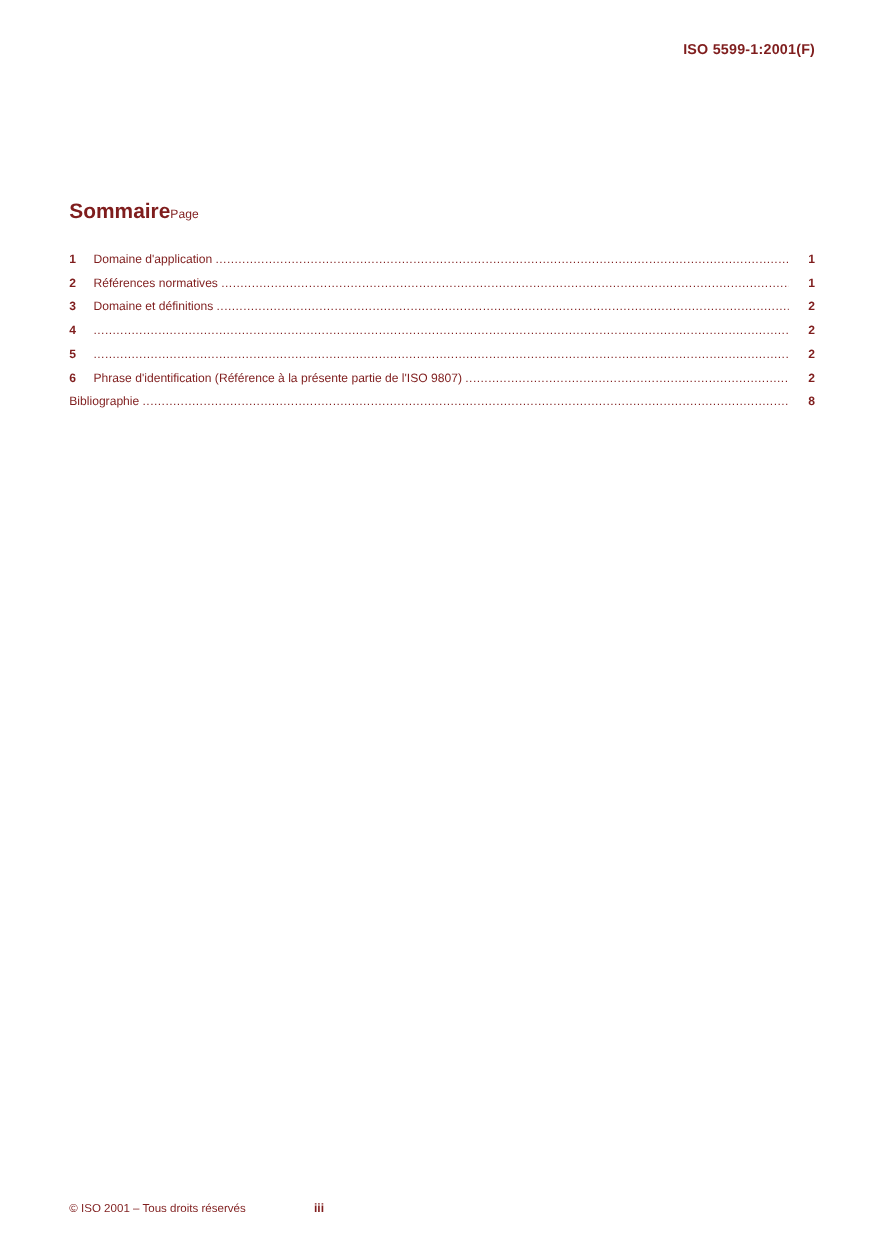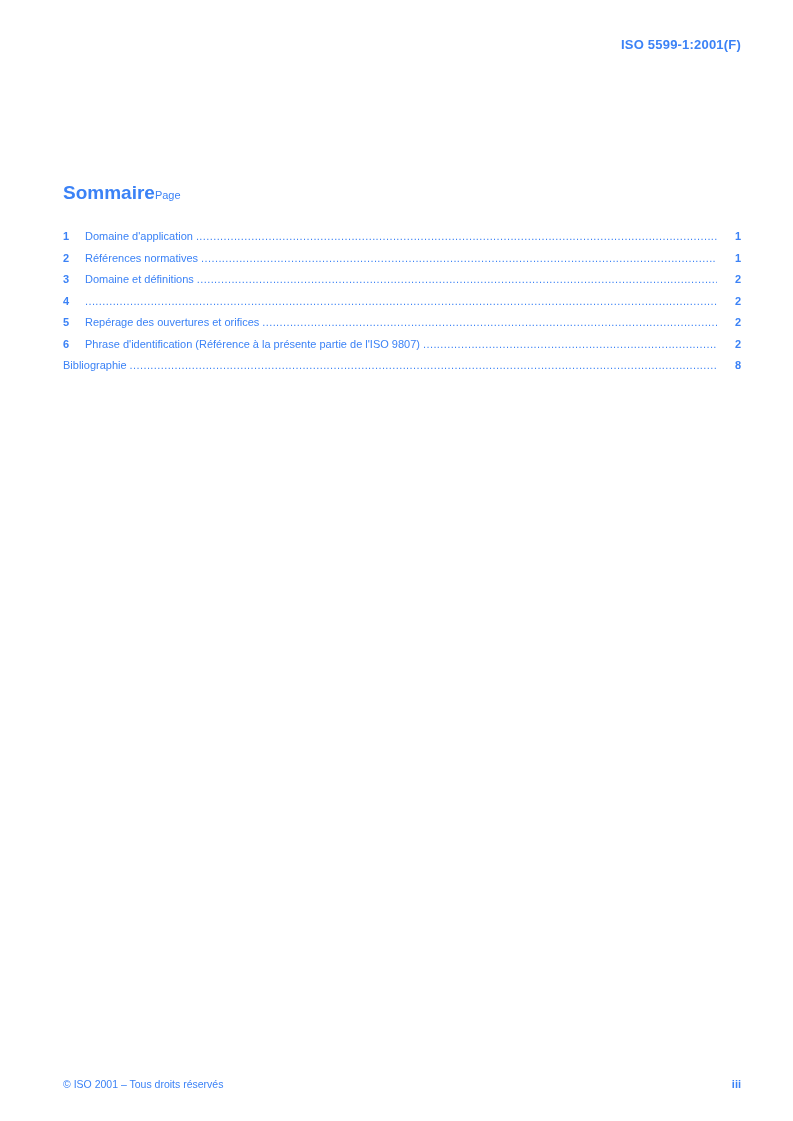--- a/index.html
+++ b/index.html
@@ -6,21 +6,21 @@
     margin: 0;
     padding: 0;
     background: #ffffff;
   }
   .page {
     position: relative;
     width: 793px;
     height: 1121px;
     background: #ffffff;
     font-family: "Liberation Sans", "DejaVu Sans", sans-serif;
-    color: #3b82f6;
+    color: #7f1d1d;
     overflow: hidden;
   }
   .doc-header {
     position: absolute;
     top: 37px;
     right: 52px;
     font-size: 13px;
     font-weight: bold;
     letter-spacing: 0.2px;
   }
@@ -79,23 +79,23 @@
     flex: 0 0 auto;
     font-weight: bold;
     min-width: 16px;
     margin-left: 8px;
     text-align: right;
   }
   .doc-footer {
     position: absolute;
     left: 63px;
     right: 52px;
-    bottom: 31px;
+    bottom: 16px;
     display: flex;
-    justify-content: space-between;
+    justify-content: flex-start;
     align-items: baseline;
     font-size: 10.5px;
     gap: 31px;
   }
   .footer-page-number {
     font-weight: bold;
     font-size: 11px;
     margin-left: 31px;
   }
 </style>
@@ -132,21 +132,20 @@
           <span class="toc-leader"></span>
           <span class="toc-page">2</span>
         </div>
         <div class="toc-row">
           <span class="toc-num">4</span>
           <span class="toc-leader"></span>
           <span class="toc-page">2</span>
         </div>
         <div class="toc-row">
           <span class="toc-num">5</span>
-          <span class="toc-label">Repérage des ouvertures et orifices</span>
           <span class="toc-leader"></span>
           <span class="toc-page">2</span>
         </div>
         <div class="toc-row">
           <span class="toc-num">6</span>
           <span class="toc-label">Phrase d'identification (Référence à la présente partie de l'ISO 9807)</span>
           <span class="toc-leader"></span>
           <span class="toc-page">2</span>
         </div>
         <div class="toc-row">

